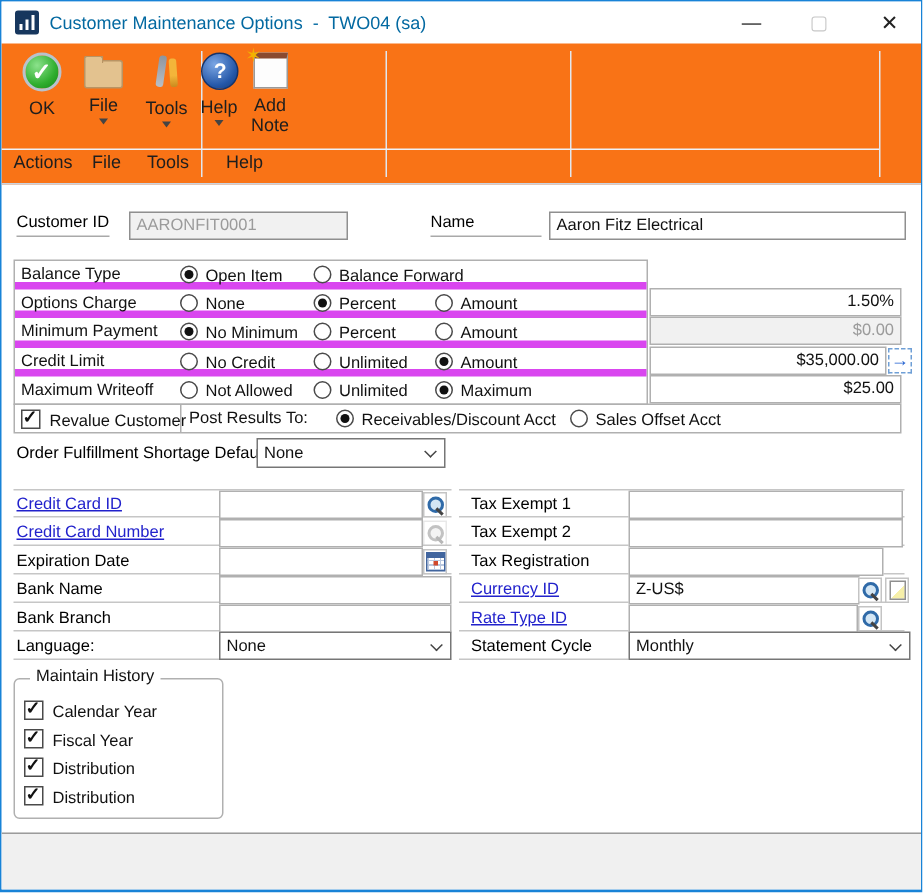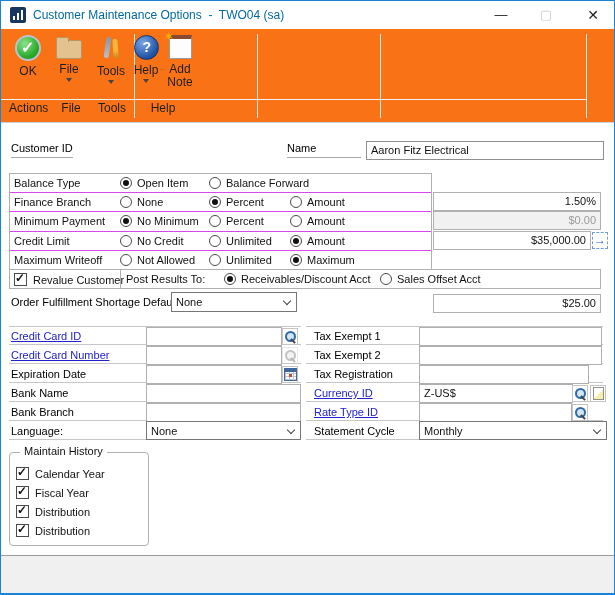--- a/index.html
+++ b/index.html
@@ -114,21 +114,21 @@
   .groupbox { position:absolute; border:1px solid #b0b0b0; border-radius:4px; background:#fff; }
   .legend { position:absolute; top:-8px; background:#fff; padding:0 4px; }
 
   .gbtn { position:absolute; width:44px; height:18px; background:#d6d6d6; border:1px solid #bdbdbd;
           color:#9c9c9c; text-align:center; line-height:16px; }
   .mailfield { position:absolute; height:18px; background:#fff; border:1px solid #a9c6e0; }
 
   
   .opt-table { position:absolute; left:8px; top:172px; width:423px; height:97px;
                border:1px solid #b0b0b0; }
-  .optrow { position:relative; height:19.2px; border-bottom:1px solid #d946ef; }
+  .optrow { position:relative; height:19.2px; border-bottom:5px solid #d946ef; }
   .optrow:last-child { border-bottom:none; }
   .optrow .c0 { position:absolute; left:4px; top:3px; }
   .optrow .c1 { position:absolute; left:110px; top:3px; }
   .optrow .c2 { position:absolute; left:199px; top:3px; }
   .optrow .c3 { position:absolute; left:280px; top:3px; }
 
   .statusbar { position:absolute; left:0; top:554px; width:613px; height:38px;
                background:#f0f0f0; border-top:1px solid #9b9b9b; }
 </style>
 </head>
@@ -180,31 +180,32 @@
       <div class="lbl" style="margin-top:0;">Note</div>
     </div>
 
     <span class="grp-lbl" style="left:8px;">Actions</span>
     <span class="grp-lbl" style="left:50px; width:40px; text-align:center;">File</span>
     <span class="grp-lbl" style="left:90px; width:42px; text-align:center;">Tools</span>
     <span class="grp-lbl" style="left:140px; width:44px; text-align:center;">Help</span>
   </div>
 
   <span class="prompt u" style="left:10px; top:141px;">Customer ID</span>
+  <div class="field dark gray" style="left:85px; top:140px; width:146px;">AARONFIT0001</div>
   <span class="prompt u" style="left:286px; top:141px; width:74px;">Name</span>
   <div class="field dark" style="left:365px; top:140px; width:238px;">Aaron Fitz Electrical</div>
 
   <div class="opt-table">
     <div class="optrow">
       <span class="c0">Balance Type</span>
       <span class="c1"><span class="rad sel"></span><span>Open Item</span></span>
       <span class="c2"><span class="rad"></span><span>Balance Forward</span></span>
     </div>
     <div class="optrow">
-      <span class="c0">Finance Branch</span>
+      <span class="c0">Options Charge</span>
       <span class="c1"><span class="rad"></span><span>None</span></span>
       <span class="c2"><span class="rad sel"></span><span>Percent</span></span>
       <span class="c3"><span class="rad"></span><span>Amount</span></span>
     </div>
     <div class="optrow">
       <span class="c0">Minimum Payment</span>
       <span class="c1"><span class="rad sel"></span><span>No Minimum</span></span>
       <span class="c2"><span class="rad"></span><span>Percent</span></span>
       <span class="c3"><span class="rad"></span><span>Amount</span></span>
     </div>
@@ -219,21 +220,21 @@
       <span class="c1"><span class="rad"></span><span>Not Allowed</span></span>
       <span class="c2"><span class="rad"></span><span>Unlimited</span></span>
       <span class="c3"><span class="rad sel"></span><span>Maximum</span></span>
     </div>
   </div>
 
   <div class="field rt" style="left:432px; top:191px; width:168px;">1.50%</div>
   <div class="field rt gray" style="left:432px; top:210px; width:168px;">$0.00</div>
   <div class="field rt" style="left:432px; top:230px; width:158px;">$35,000.00</div>
   <div class="icon-expand" style="left:591px; top:231px;">→</div>
-  <div class="field rt" style="left:432px; top:249px; width:168px;margin-top:44px;">$25.00</div>
+  <div class="field rt" style="left:432px; top:249px; width:168px;">$25.00</div>
 
   <div style="position:absolute; left:8px; top:268px; width:592px; height:20px; border:1px solid #b0b0b0;">
     <span style="position:absolute; left:4px; top:3px;"><span class="cb checked"></span><span>Revalue Customer</span></span>
     <span style="position:absolute; left:110px; top:0; width:1px; height:18px; background:#b0b0b0;"></span>
     <span style="position:absolute; left:116px; top:3px;">Post Results To:</span>
     <span style="position:absolute; left:214px; top:3px;"><span class="rad sel"></span><span>Receivables/Discount Acct</span></span>
     <span style="position:absolute; left:370px; top:3px;"><span class="rad"></span><span>Sales Offset Acct</span></span>
   </div>
 
   <span class="prompt" style="left:10px; top:295px;">Order Fulfillment Shortage Default</span>

